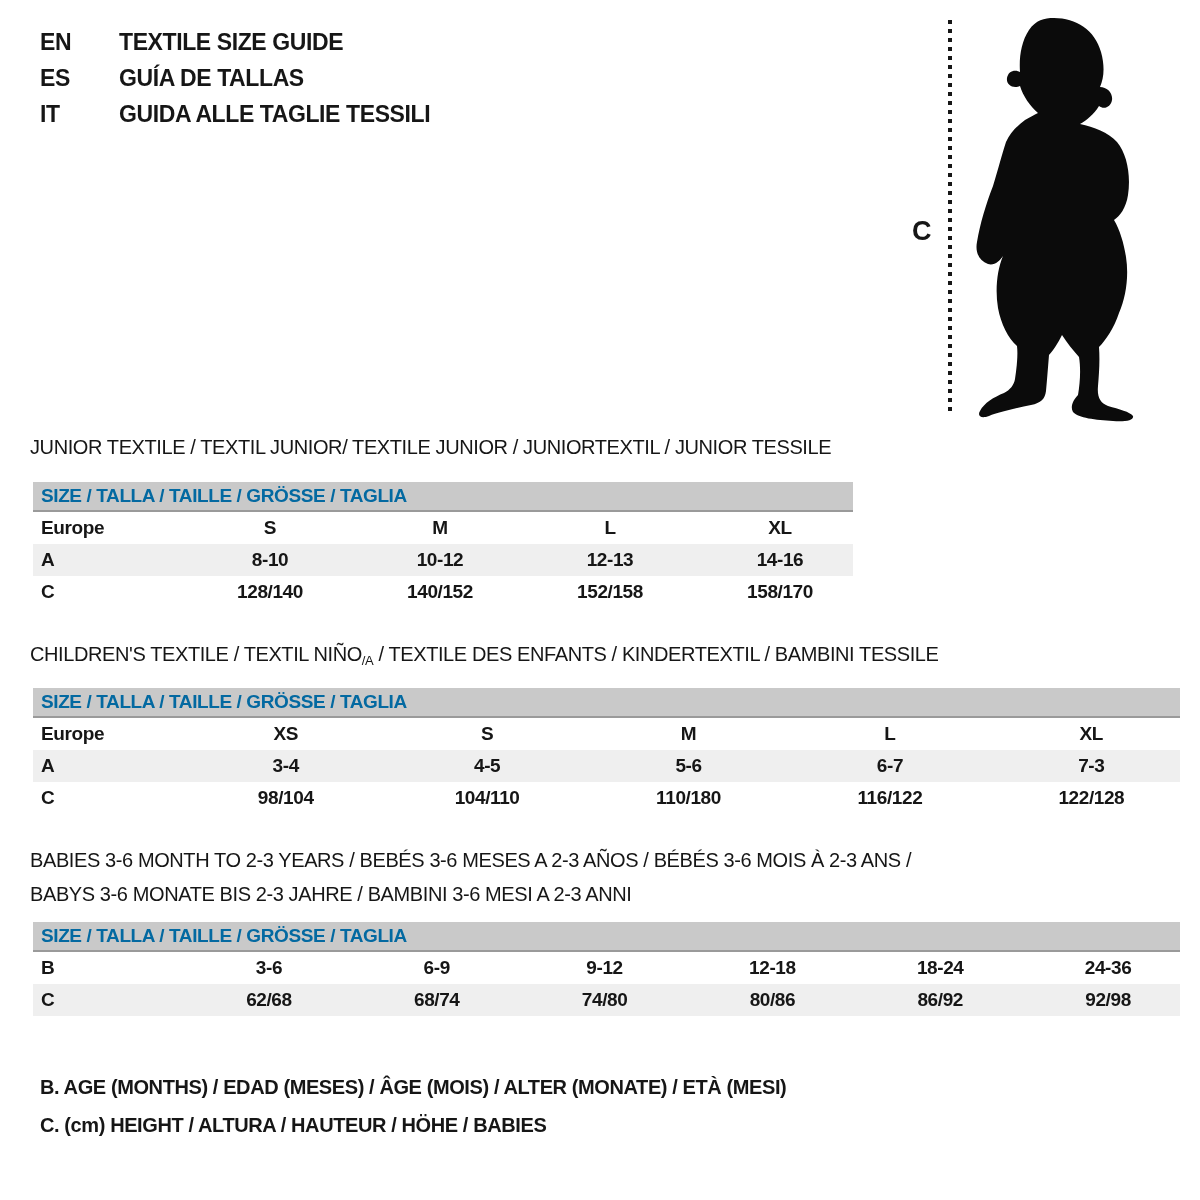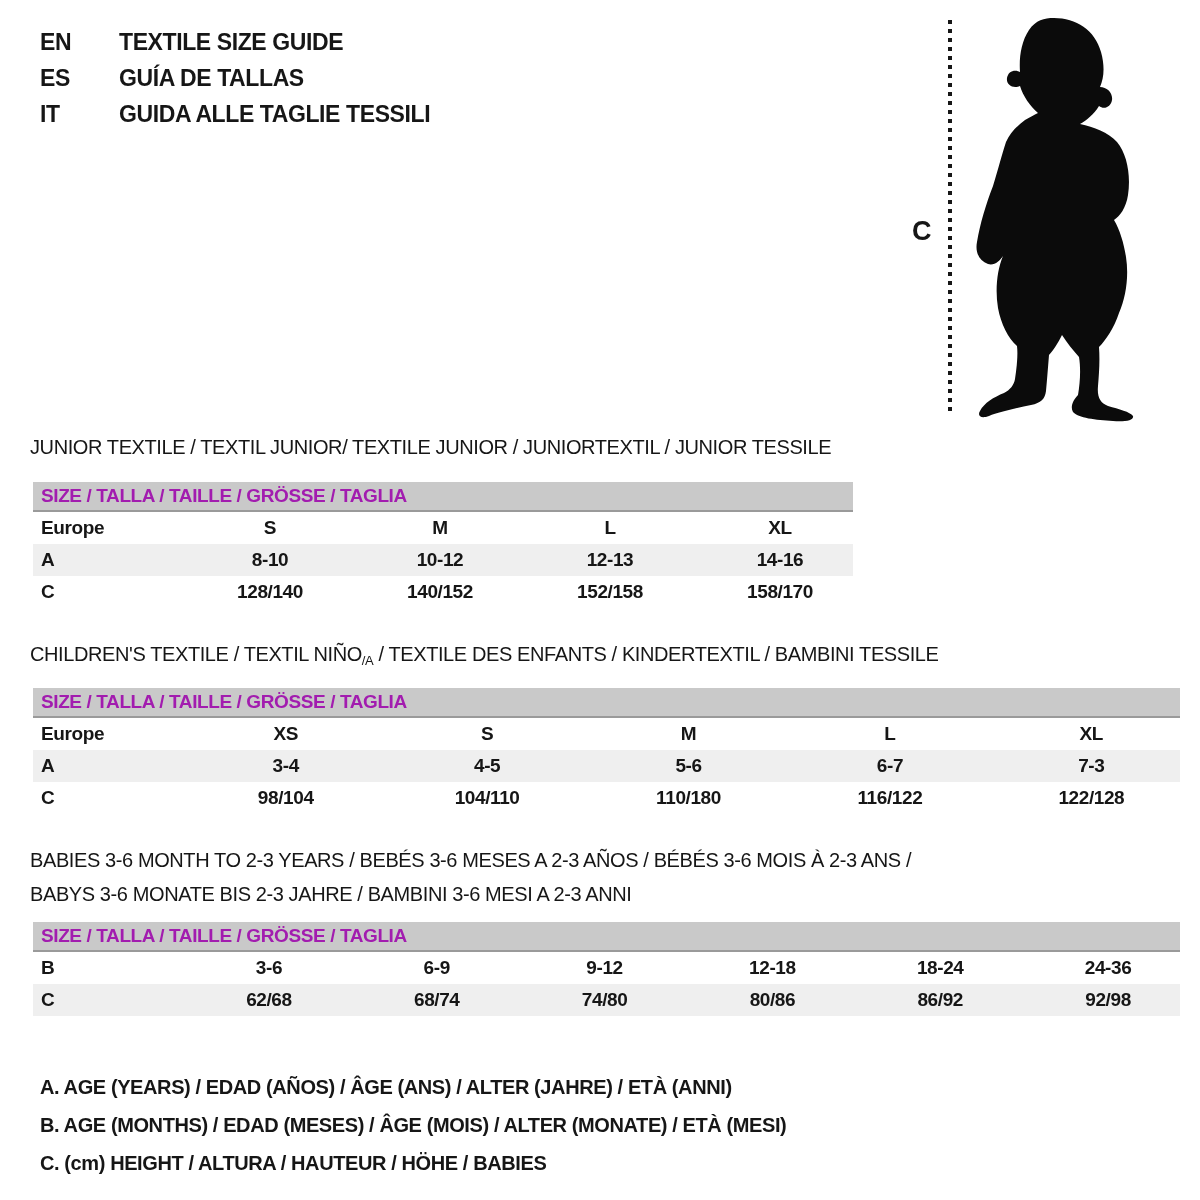--- a/index.html
+++ b/index.html
@@ -46,21 +46,21 @@
   .junior-table   { top: 482px; width: 820px;  }
   .children-table { top: 688px; width: 1147px; }
   .babies-table   { top: 922px; width: 1147px; }
 
   .size-header {
     height: 28px; background: #c9c9c9;
     border-bottom: 2px solid #9a9a9a;
     display: flex; align-items: center;
     padding-left: 8px;
     font-size: 19px; font-weight: bold; letter-spacing: -0.4px;
-    color: #a21caf;
+    color: #0369a1;
   }
   .trow { display: flex; height: 32px; align-items: center;
           font-size: 19px; font-weight: bold; letter-spacing: -0.4px; gap: 24px; }
   .trow-alt { background: #efefef; }
   .rlabel { width: 140px; padding-left: 8px; box-sizing: border-box; }
   .cell { flex: 1; text-align: center; }
 
   
   .legend { position: absolute; left: 40px; top: 1068px;
             font-size: 20px; font-weight: bold; letter-spacing: -0.4px;
@@ -208,16 +208,15 @@
     <span class="cell">62/68</span>
     <span class="cell">68/74</span>
     <span class="cell">74/80</span>
     <span class="cell">80/86</span>
     <span class="cell">86/92</span>
     <span class="cell">92/98</span>
   </div>
 </div>
 
 <div class="legend">
-  <div>A. AGE (YEARS) / EDAD (AÑOS) / ÂGE (ANS) / ALTER (JAHRE) / ETÀ (ANNI)</div>
   <div>B. AGE (MONTHS) / EDAD (MESES) / ÂGE (MOIS) / ALTER (MONATE) / ETÀ (MESI)</div>
   <div>C. (cm) HEIGHT / ALTURA / HAUTEUR / HÖHE / BABIES</div>
 </div>
 
 </body></html>

